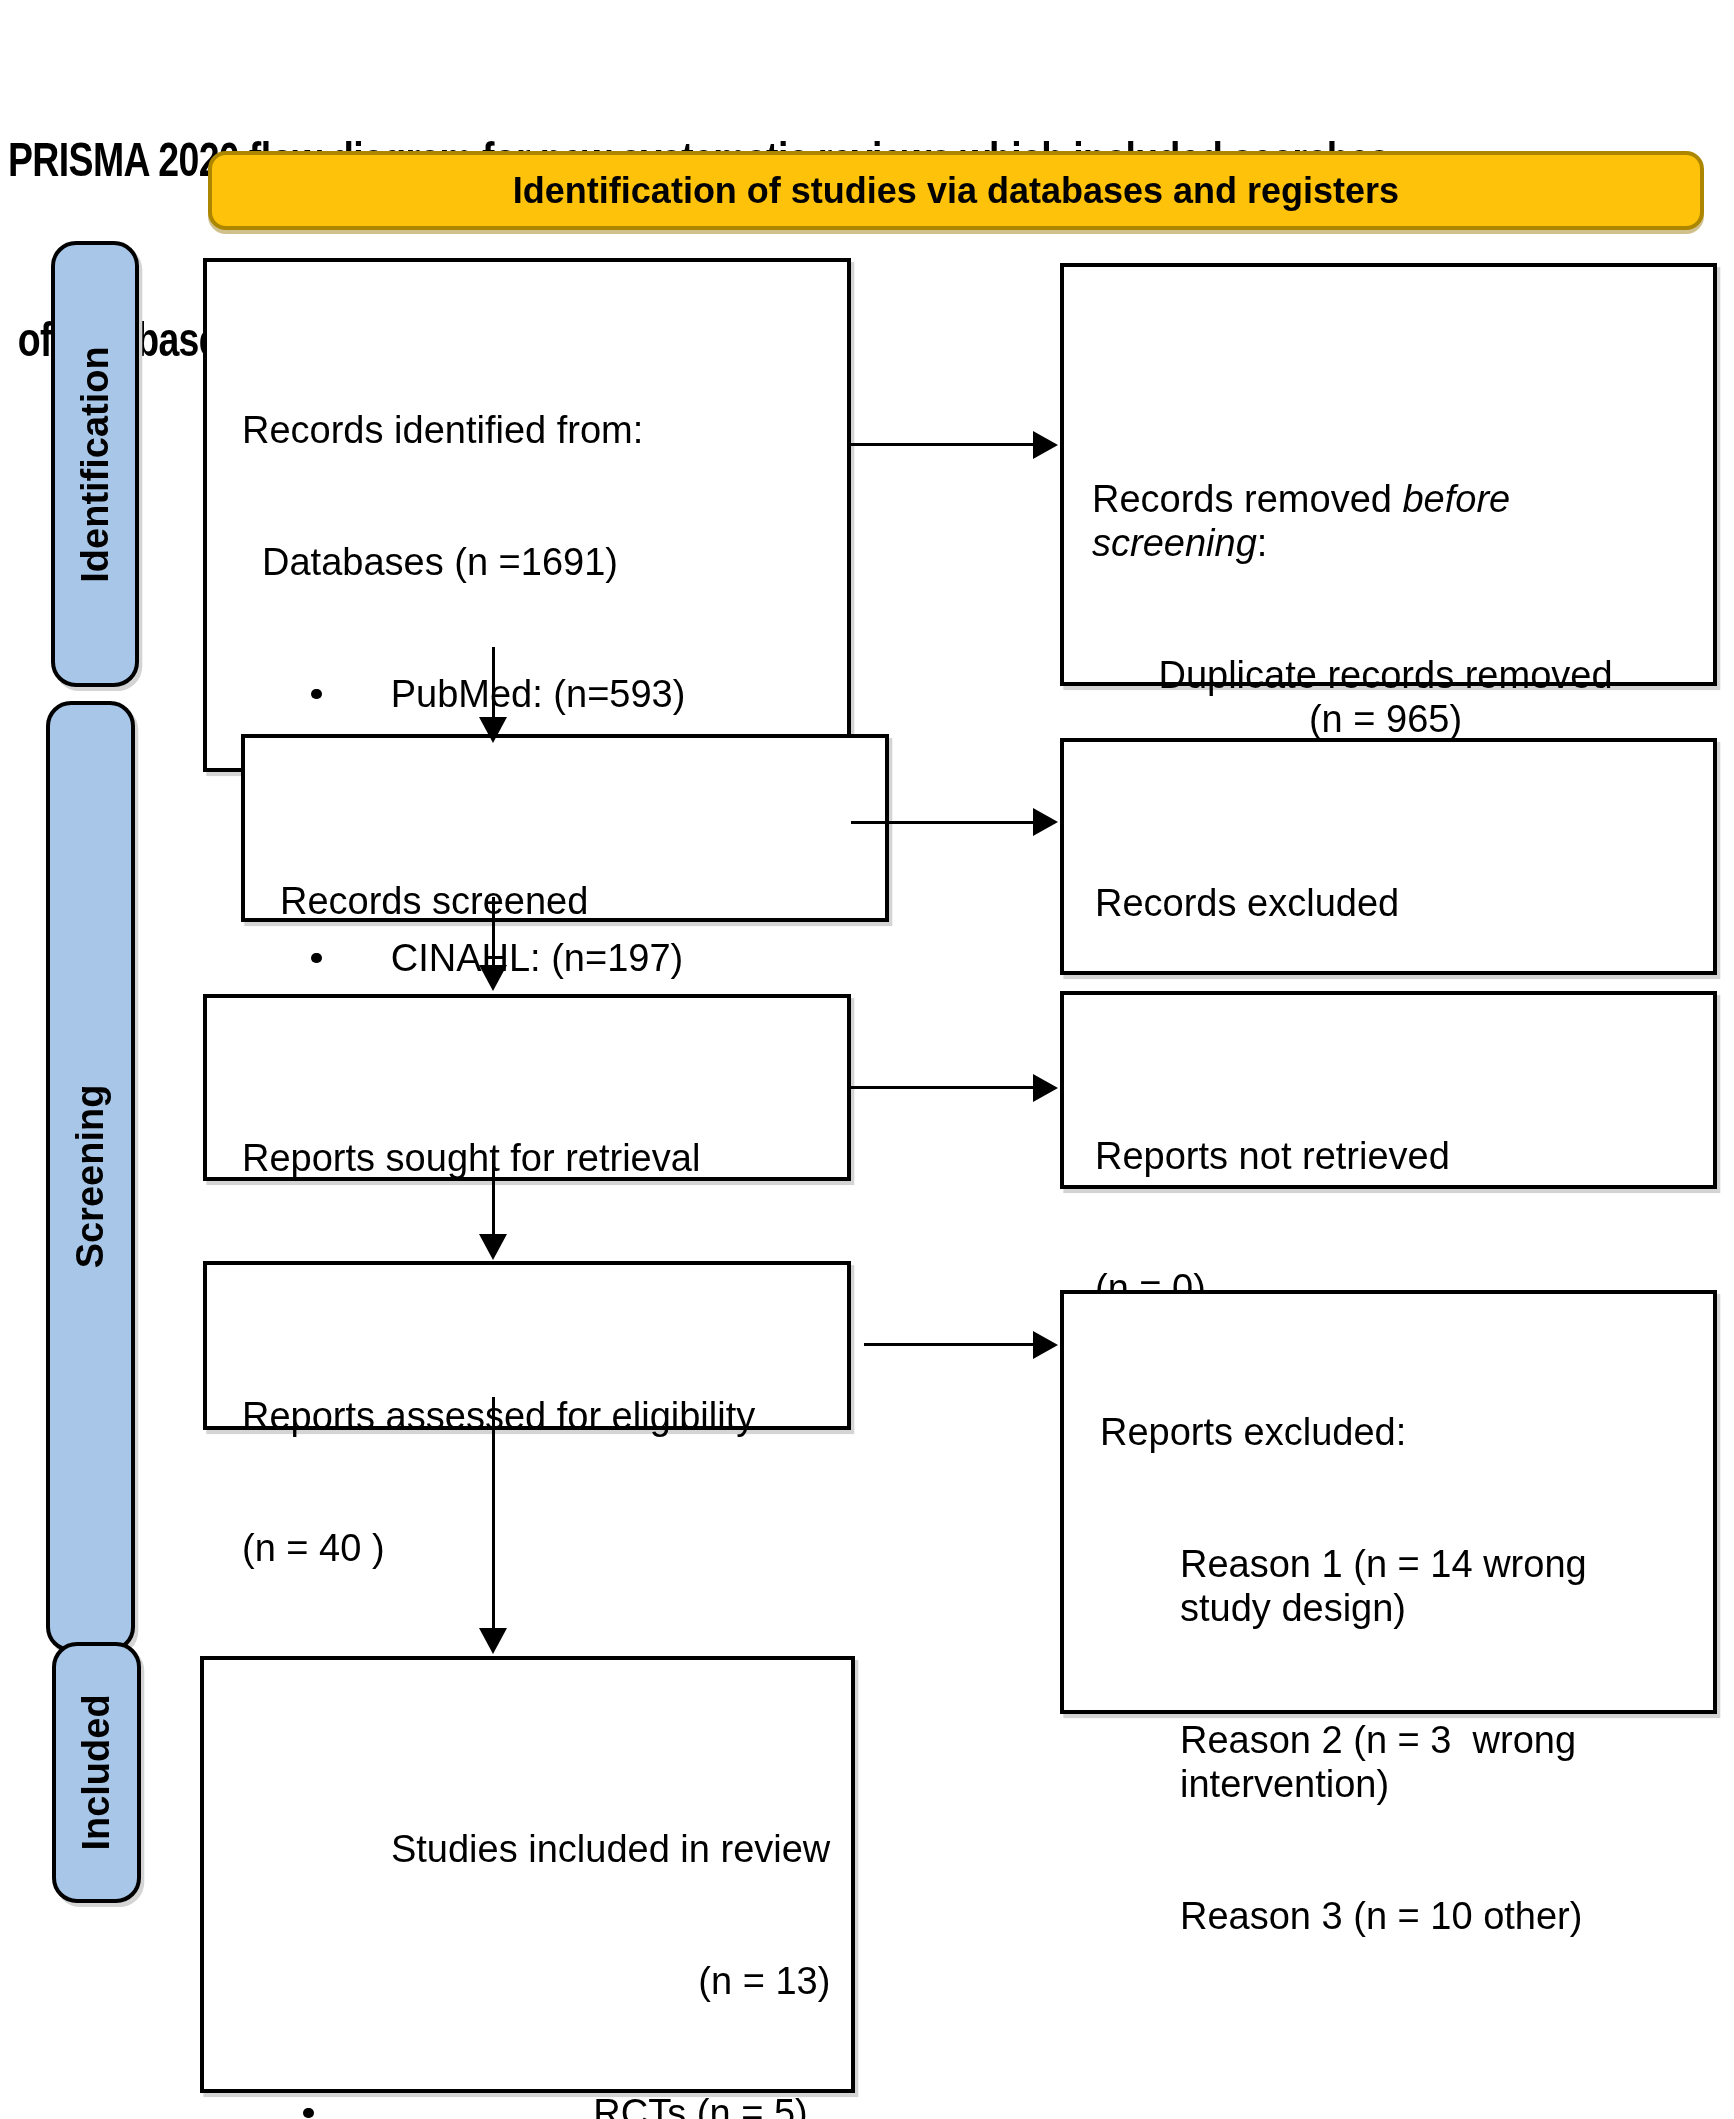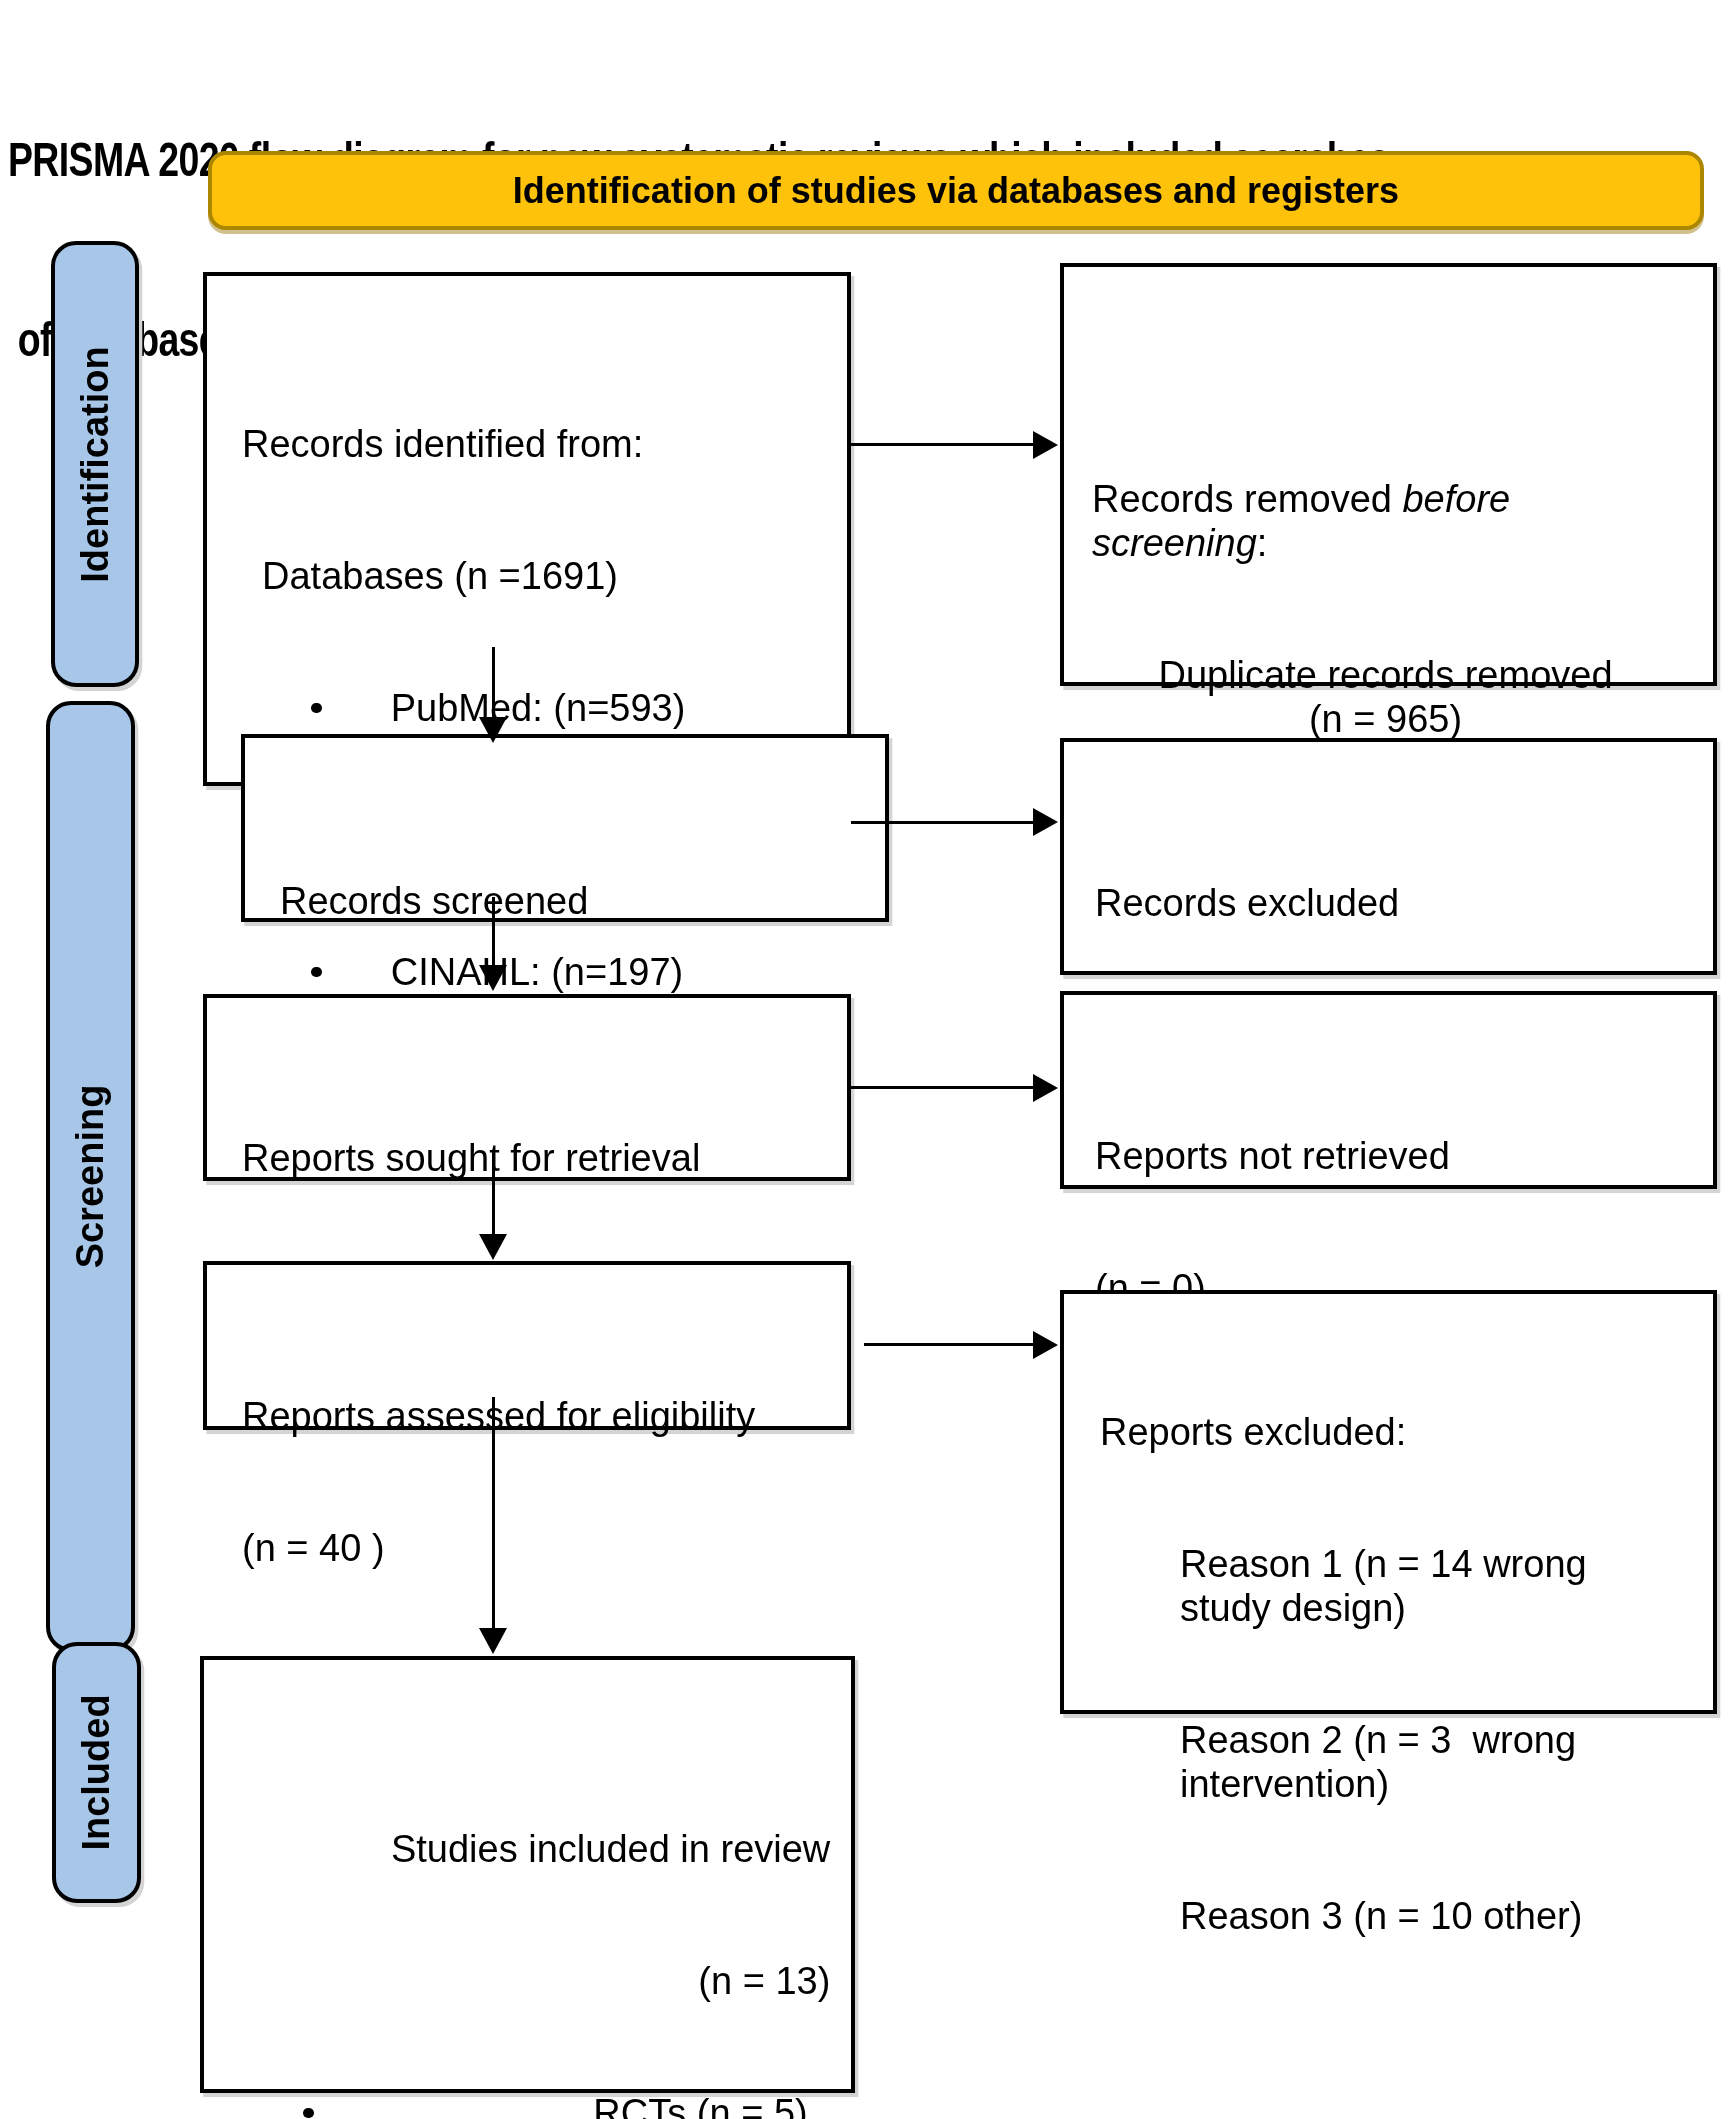--- a/index.html
+++ b/index.html
@@ -44,21 +44,21 @@
   #stage-screening      { left:46px;  top:701px;  width:89px; height:951px; }
   #stage-included       { left:52px;  top:1642px; width:89px; height:261px; z-index:3; }
 
   
   .box {
     background:#fff; border:4.1px solid #000; box-sizing:border-box;
     font-size:38px; line-height:44px;
     box-shadow:3.3px 4.1px 0 #d4d4d4; z-index:1;
     white-space:pre-wrap;
   }
-  #b1l { left:203px;  top:272px;  width:648px; height:514px; padding:58px 20.7px 0 35px; }
+  #b1l { left:203px;  top:258px;  width:648px; height:514px; padding:58px 20.7px 0 35px; }
   #b1r { left:1060px; top:263px;  width:657px; height:423px; padding:122px 25px 0 28px; }
   #b2l { left:203px;  top:734px;  width:648px; height:188px; padding:53px 20.7px 0 35px;margin-left:38px; }
   #b2r { left:1060px; top:738px;  width:657px; height:237px; padding:51px 20.7px 0 31px; }
   #b3l { left:203px;  top:994px; width:648px; height:187px; padding:50px 20.7px 0 35px; }
   #b3r { left:1060px; top:991px; width:657px; height:198px; padding:51px 20.7px 0 31px; }
   #b4l { left:203px;  top:1261px; width:648px; height:169px; padding:41px 20.7px 0 35px; }
   #b4r { left:1060px; top:1290px; width:657px; height:424px; padding:28px 20.7px 0 36px; }
   #b5  { left:200px;  top:1656px; width:655px; height:437px; padding:79px 20.7px 0 35px;text-align:right; }
 
   .ind1 { margin-left:20px; }

